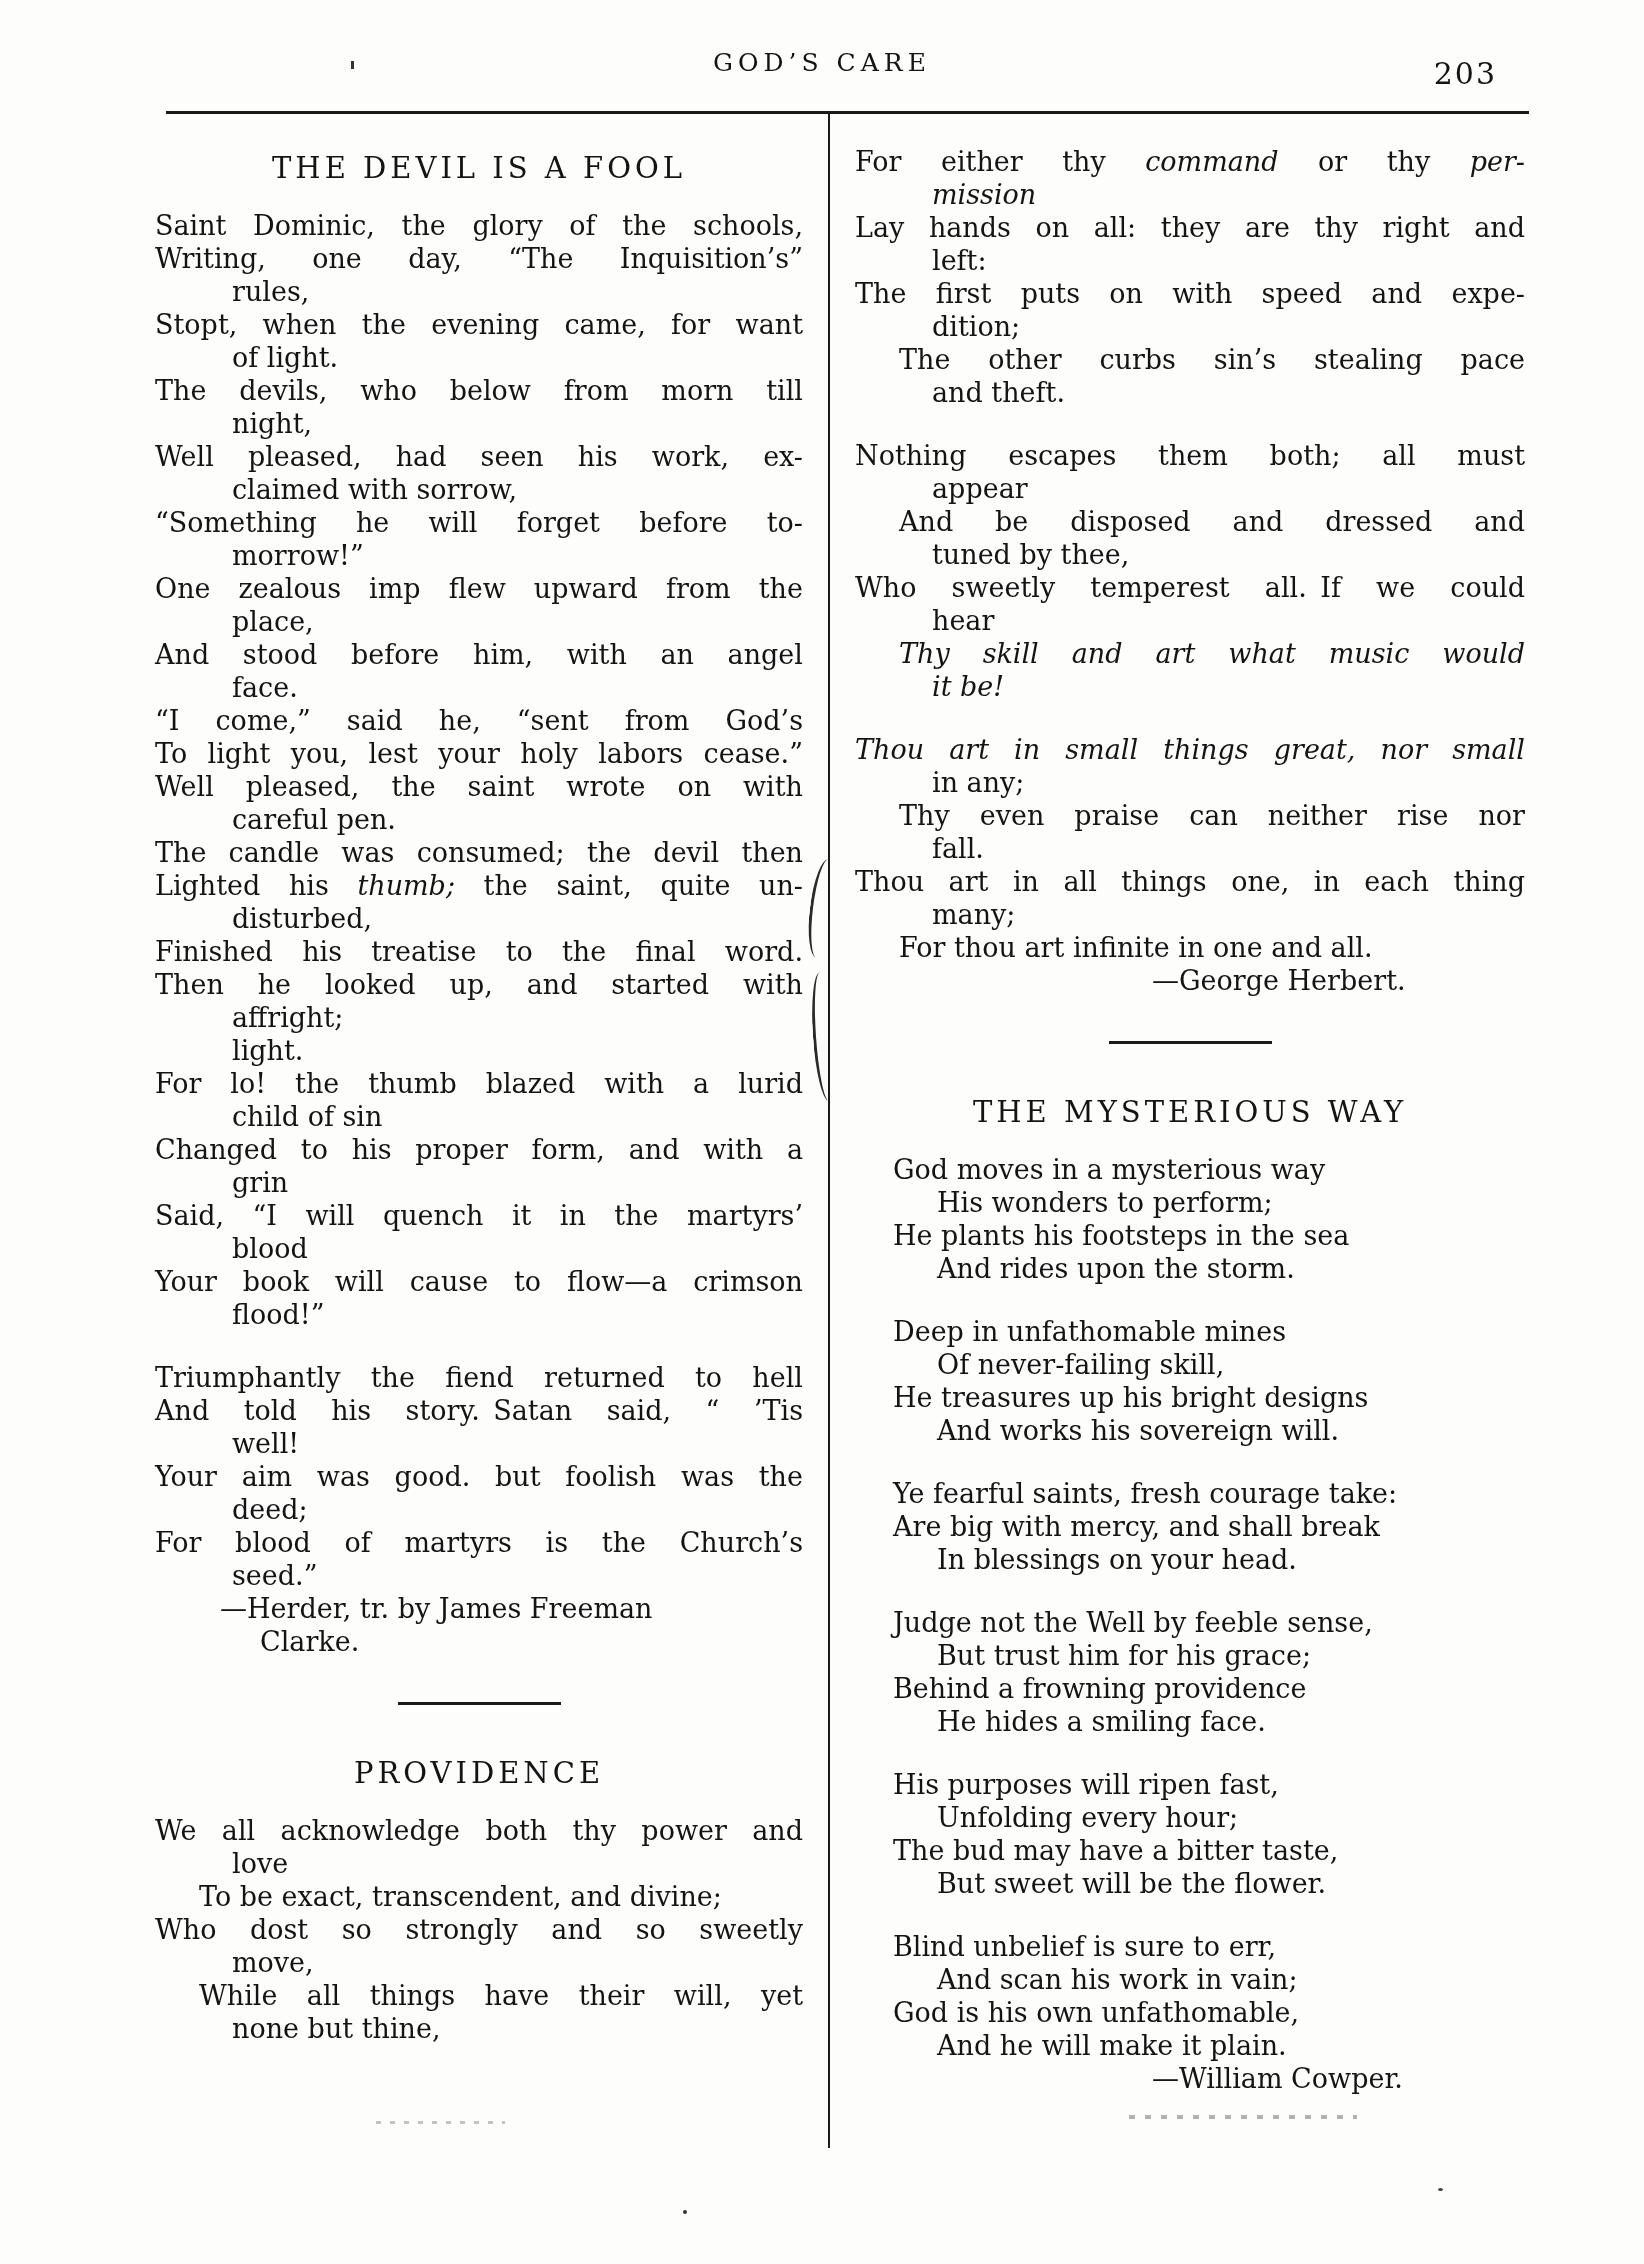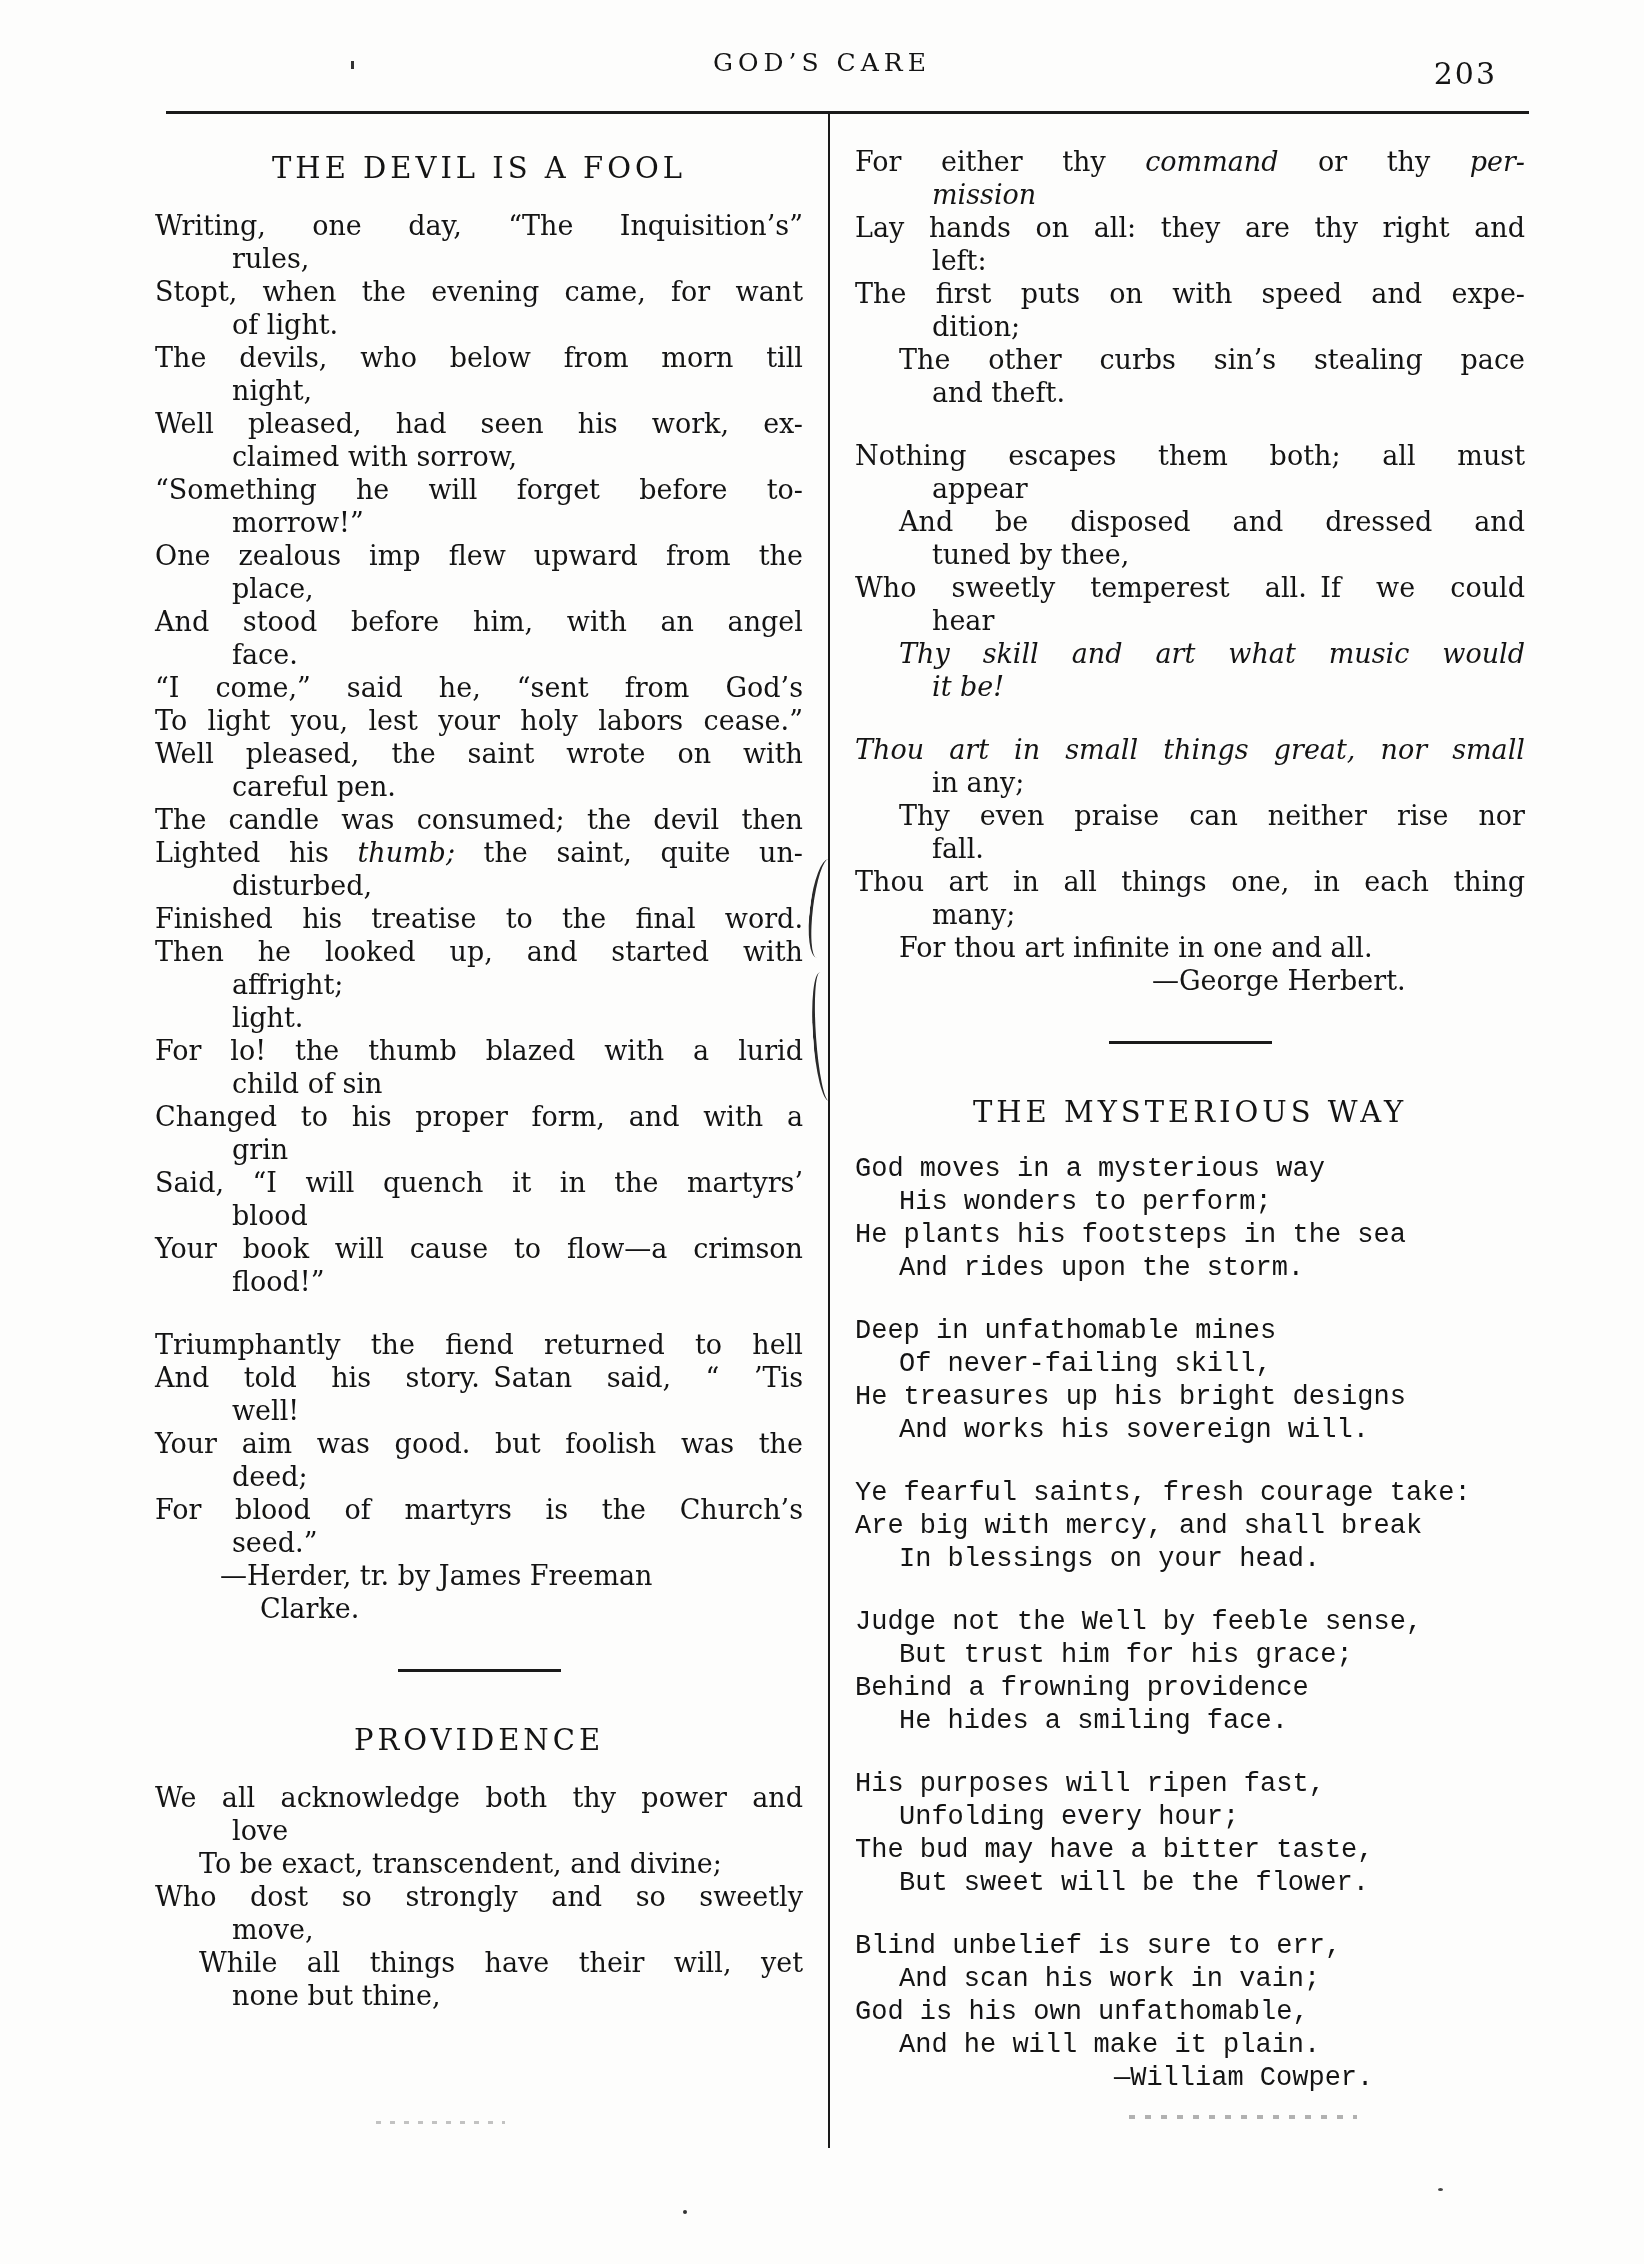--- a/index.html
+++ b/index.html
@@ -17,21 +17,21 @@
   .line{font-size:27px;line-height:33px;}
   .j{text-align:justify;text-align-last:justify;}
   .it{font-style:italic;}
   .ind1{margin-left:44px;}
   .ind2{margin-left:77px;}
   .inda1{margin-left:65px;}
   .inda2{margin-left:105px;}
   .inda3{margin-left:297px;}
   .stanza + .stanza{margin-top:30px;}
   .section-divider{width:163px;height:3px;background:#1a1a1a;margin:44px auto 51px;}
-  .hymn .stanza{font-family:Liberation Mono, monospace;}
+  .hymn .stanza{margin-left:38px;}
   .hymn .inda3{margin-left:259px;}
   .artifact{position:absolute;}
   .arc-1{left:810px;top:859px;width:22px;height:99px;border-left:3px solid #2a2a2a;border-radius:50% / 50%;transform:rotate(7deg);}
   .arc-2{left:813px;top:972px;width:20px;height:129px;border-left:3px solid #2a2a2a;border-radius:50% / 50%;transform:rotate(-4deg);}
   .smudge-1{left:1129px;top:2115px;width:228px;height:4px;opacity:.45;
             background:repeating-linear-gradient(90deg,#555 0 6px,transparent 6px 16px);}
   .smudge-2{left:376px;top:2121px;width:129px;height:3px;opacity:.35;
             background:repeating-linear-gradient(90deg,#555 0 5px,transparent 5px 14px);}
   .speck-1{left:351px;top:61px;width:3px;height:8px;background:#333;}
   .speck-2{left:683px;top:2210px;width:4px;height:4px;background:#333;border-radius:50%;}
@@ -45,20 +45,21 @@
     <div class="head-title">GOD’S CARE</div>
     <div class="page-number">203</div>
   </header>
   <div class="head-rule"></div>
   <div class="col-rule"></div>
 
   <main class="col col-left">
       <section class="poem-section">
         <div class="poem-title">THE DEVIL IS A FOOL</div>
         <div class="stanza">
+          <div class="line ind0 j">Saint Dominic, the glory of the schools,</div>
           <div class="line ind0 j">Writing, one day, “The Inquisition’s”</div>
           <div class="line ind2">rules,</div>
           <div class="line ind0 j">Stopt, when the evening came, for want</div>
           <div class="line ind2">of light.</div>
           <div class="line ind0 j">The devils, who below from morn till</div>
           <div class="line ind2">night,</div>
           <div class="line ind0 j">Well pleased, had seen his work, ex-</div>
           <div class="line ind2">claimed with sorrow,</div>
           <div class="line ind0 j">“Something he will forget before to-</div>
           <div class="line ind2">morrow!”</div>

